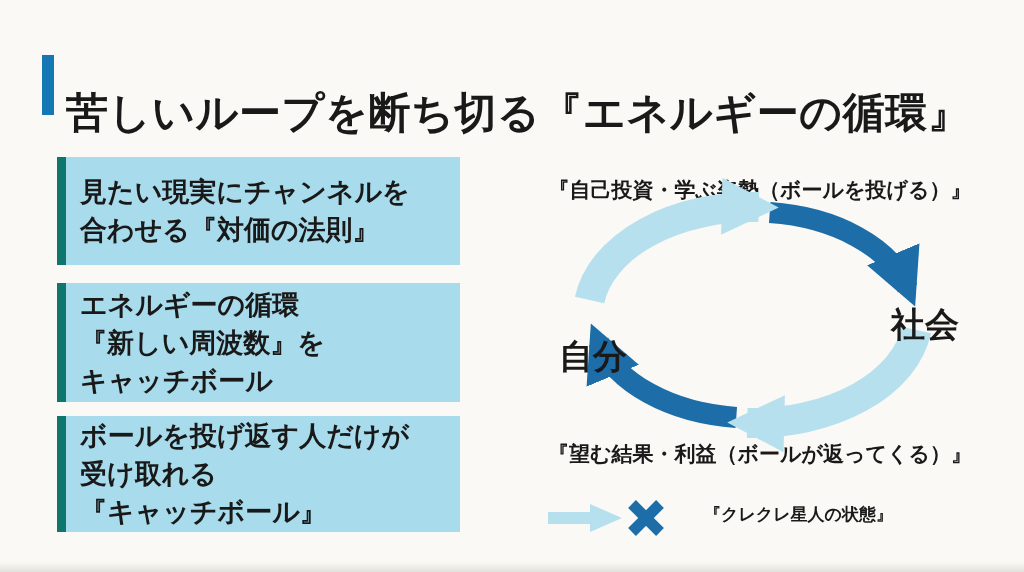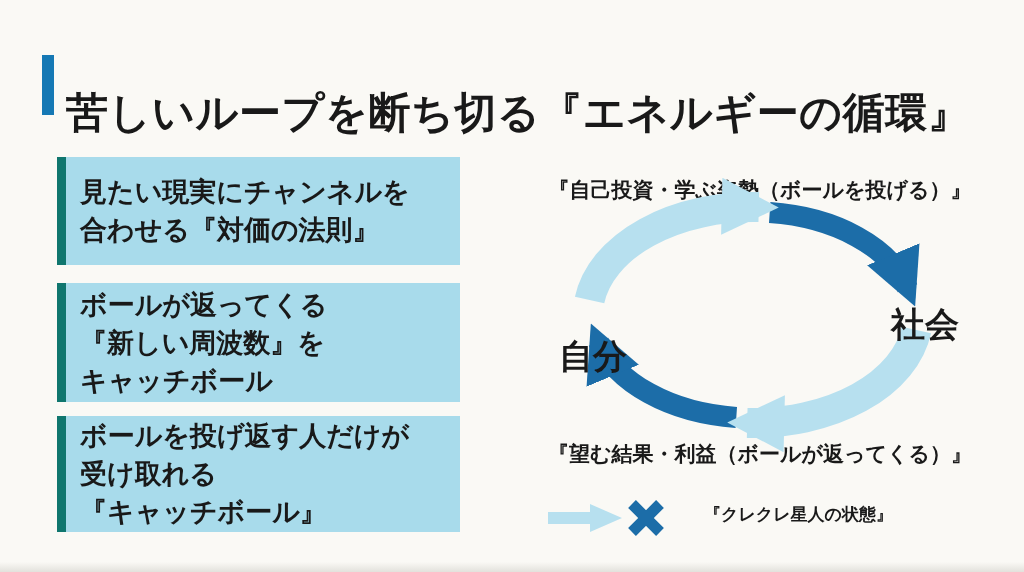--- a/index.html
+++ b/index.html
@@ -66,21 +66,21 @@
 
   <div class="title-accent"></div>
   <h1 class="page-title">苦しいループを断ち切る『エネルギーの循環』</h1>
 
   <section>
     <div class="point-box box-1">
       <span class="line">見たい現実にチャンネルを</span>
       <span class="line">合わせる『対価の法則』</span>
     </div>
     <div class="point-box box-2">
-      <span class="line">ボールが返ってくる</span>
+      <span class="line">エネルギーの循環</span>
       <span class="line">『新しい周波数』を</span>
       <span class="line">キャッチボール</span>
     </div>
     <div class="point-box box-3">
       <span class="line">ボールを投げ返す人だけが</span>
       <span class="line">受け取れる</span>
       <span class="line">『キャッチボール』</span>
     </div>
   </section>
 

